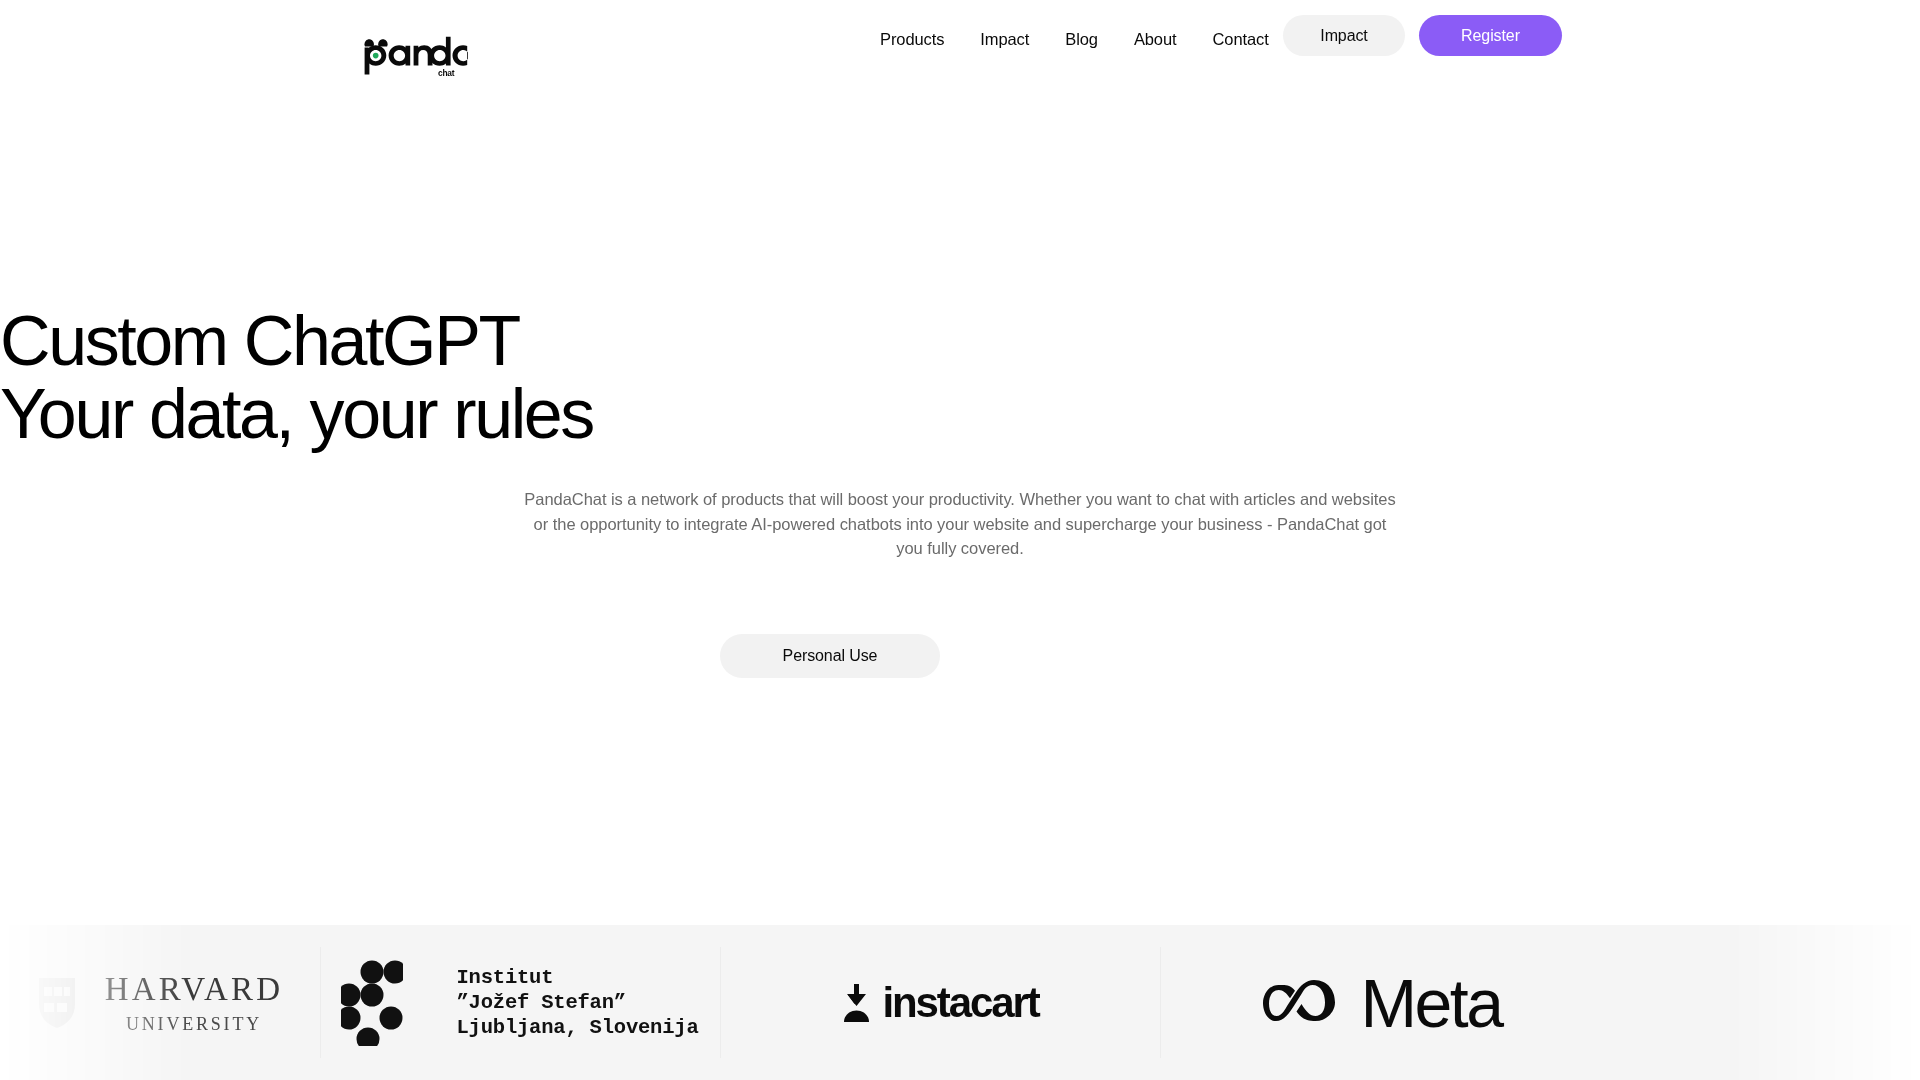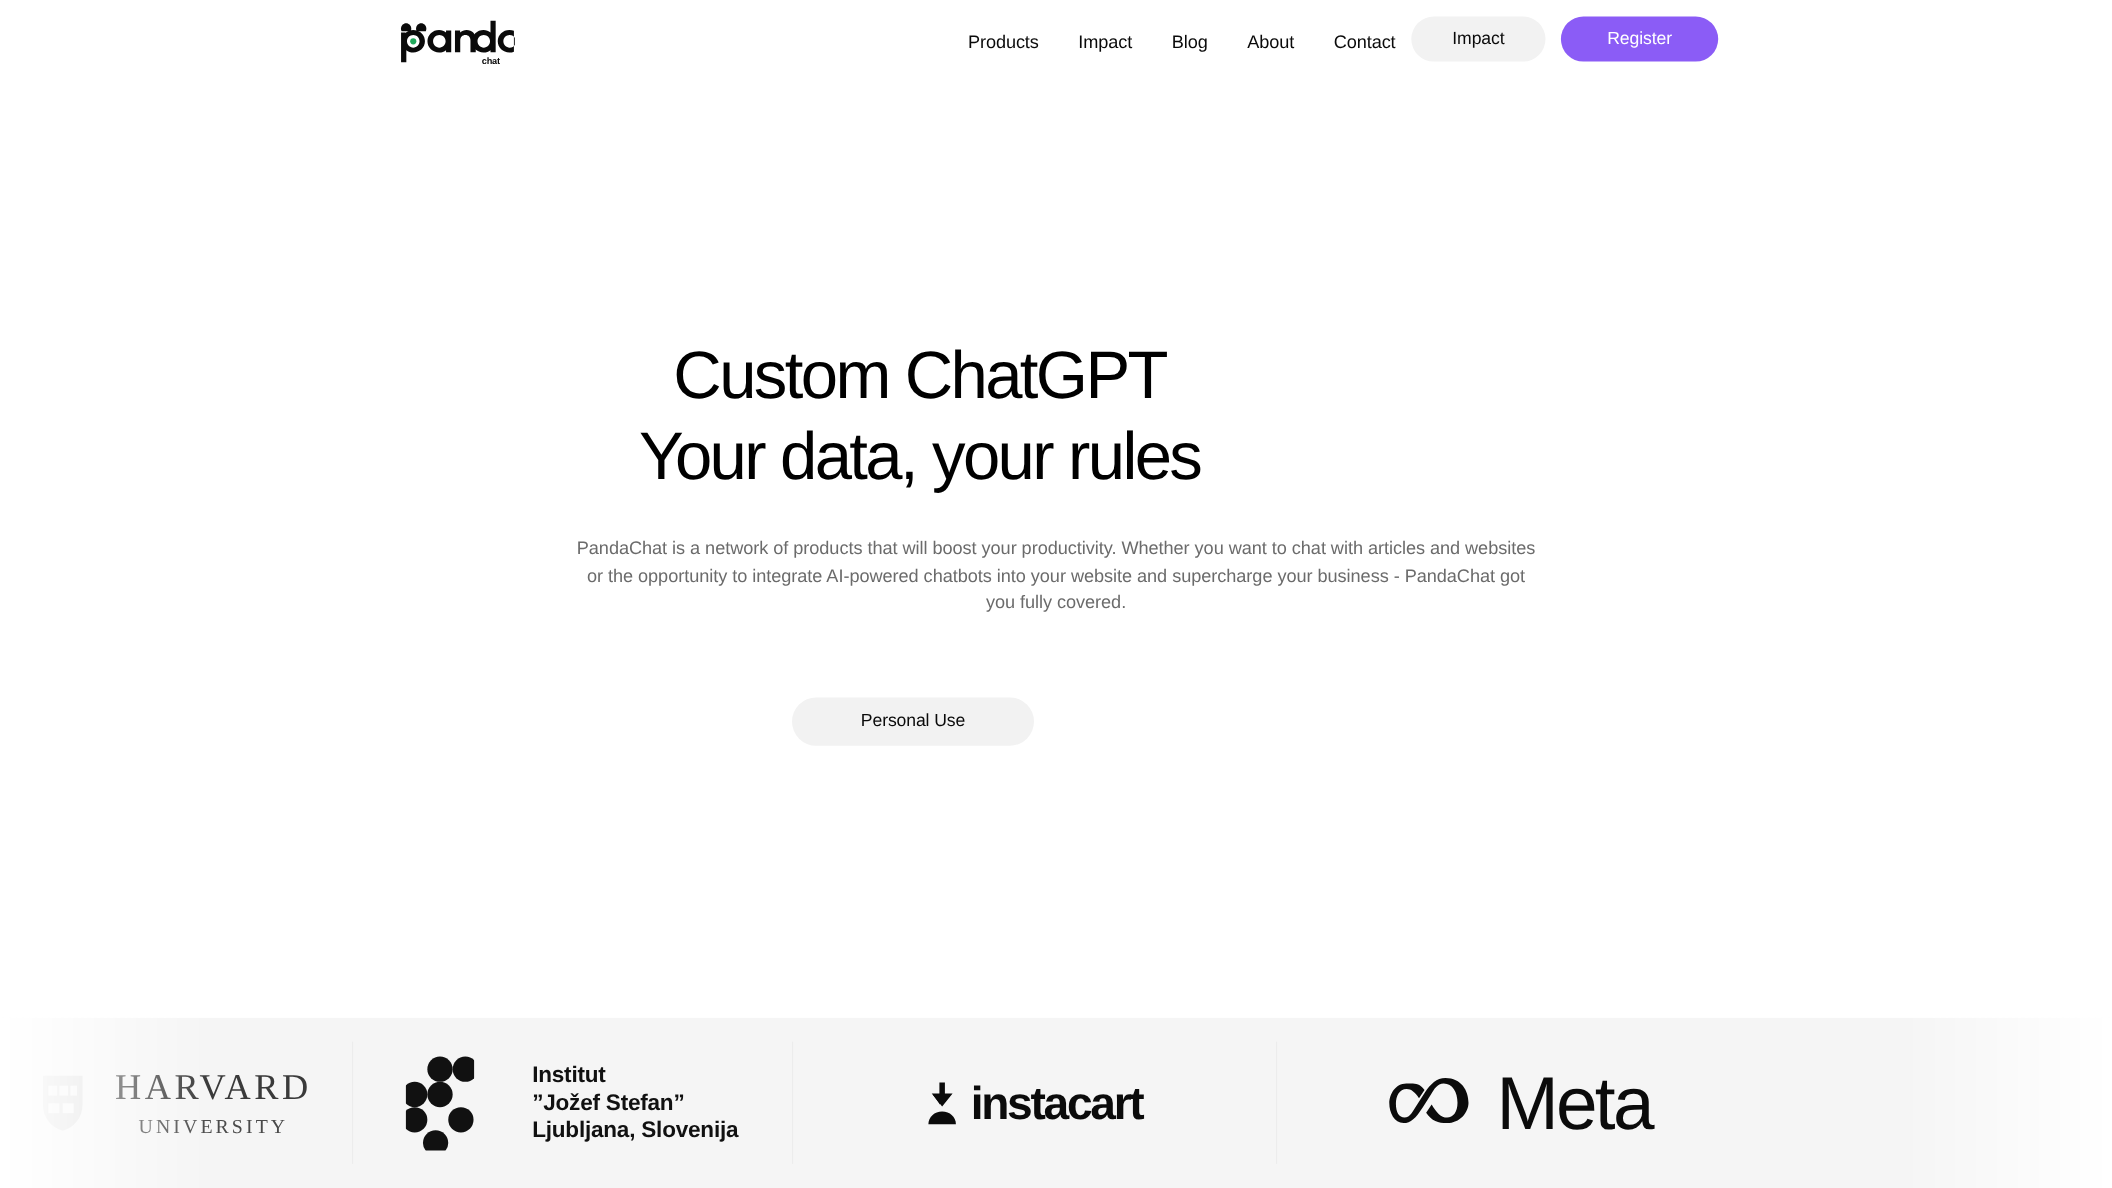--- a/index.html
+++ b/index.html
@@ -18,21 +18,21 @@
     top: 0; left: 0;
     width: 1920px;
     height: 78px;
     display: flex;
     align-items: center;
   }
 
   .logo {
     position: absolute;
     left: 360px;
-    top: 18px;
+    top: 36px;
     width: 108px;
     height: 42px;
     display: block;
   }
 
   .nav {
     position: absolute;
     left: 880px;
     top: 0;
     height: 78px;
@@ -89,22 +89,21 @@
     position: absolute;
     top: 0; left: 0;
     width: 1920px;
   }
 
   .hero-title {
     position: absolute;
     top: 305px;
     left: 0;
     width: 1672px;
-    text-align: center;
-    font-size: 61px;
+    font-size: 70px;
     line-height: 73px;
     font-weight: 400;
     letter-spacing: -2.4px;
     color: #000000;
   }
   .hero-title span { display: block; }
 
   .hero-sub {
     position: absolute;
     top: 487px;
@@ -203,21 +202,21 @@
     color: #4a4a4a;
   }
 
   
   .ijs {
     display: flex;
     align-items: center;
     gap: 17px;
   }
   .ijs-text {
-    font-family: Liberation Sans, sans-serif;
+    font-family: Liberation Mono, monospace;
     font-weight: bold;
     font-size: 20.5px;
     line-height: 25px;
     color: #111111;
     letter-spacing: -0.2px;
     white-space: nowrap;
     margin-left: 36px;
   }
 
   

